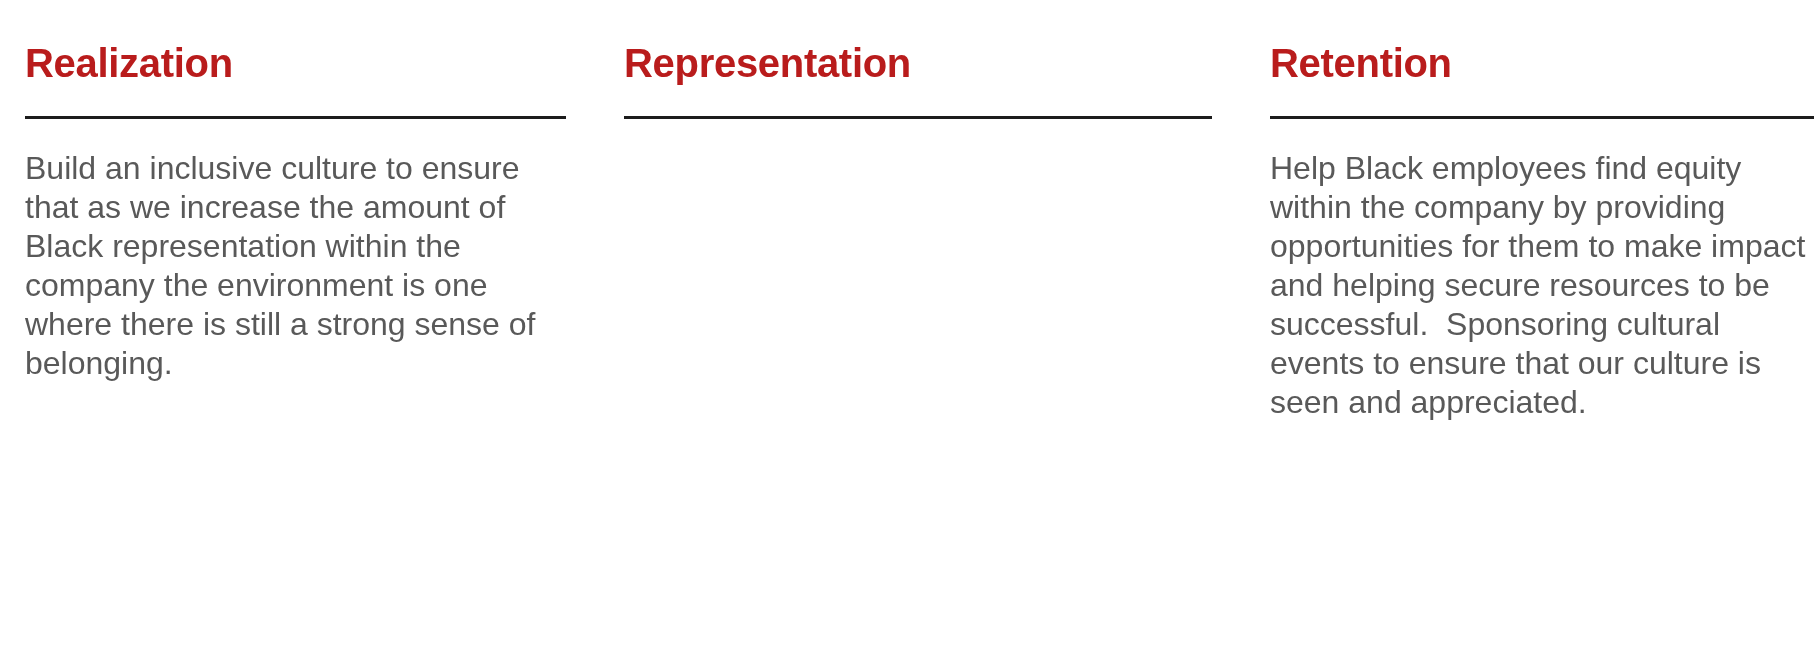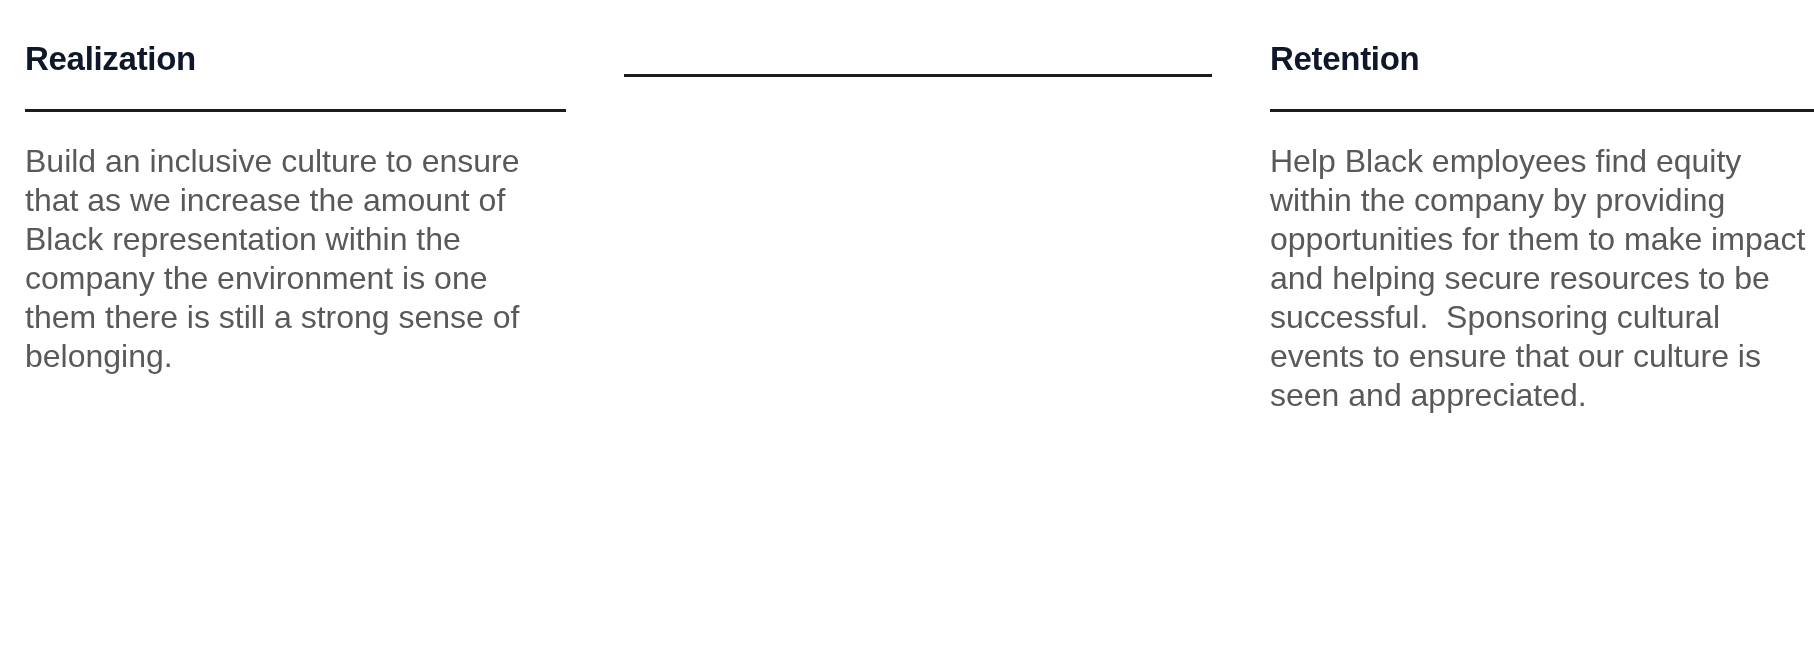--- a/index.html
+++ b/index.html
@@ -44,24 +44,24 @@
     box-sizing: border-box;
   }
 
   .col-1 { width: 541px; }
   .col-2 { width: 588px; }
   .col-3 { width: 549px; }
 
   .col-title {
     font-family: "Liberation Sans", sans-serif;
     font-weight: 700;
-    font-size: 33px;
+    font-size: 40px;
     line-height: 1.05;
     letter-spacing: -0.3px;
-    color: #0f172a;
+    color: #b91c1c;
     margin: 0;
     padding: 0;
     white-space: nowrap;
   }
 
   .col-rule {
     margin-top: 32px;
     margin-bottom: 0;
     width: 100%;
     height: 3px;
@@ -84,24 +84,25 @@
 </style>
 </head>
 <body>
 
 <div class="board">
   <div class="columns">
 
     <div class="column col-1">
       <h2 class="col-title">Realization</h2>
       <div class="col-rule"></div>
-      <p class="col-body">Build an inclusive culture to ensure that as we increase the amount of Black representation within the company the environment is one them there is still a strong sense of belonging.</p>
+      <p class="col-body">Build an inclusive culture to ensure that as we increase the amount of Black representation within the company the environment is one where there is still a strong sense of belonging.</p>
     </div>
 
     <div class="column col-2">
+      <h2 class="col-title">Representation</h2>
       <div class="col-rule"></div>
     </div>
 
     <div class="column col-3">
       <h2 class="col-title">Retention</h2>
       <div class="col-rule"></div>
       <p class="col-body">Help Black employees find equity within the company by providing opportunities for them to make impact and helping secure resources to be successful.  Sponsoring cultural events to ensure that our culture is seen and appreciated.</p>
     </div>
 
   </div>

